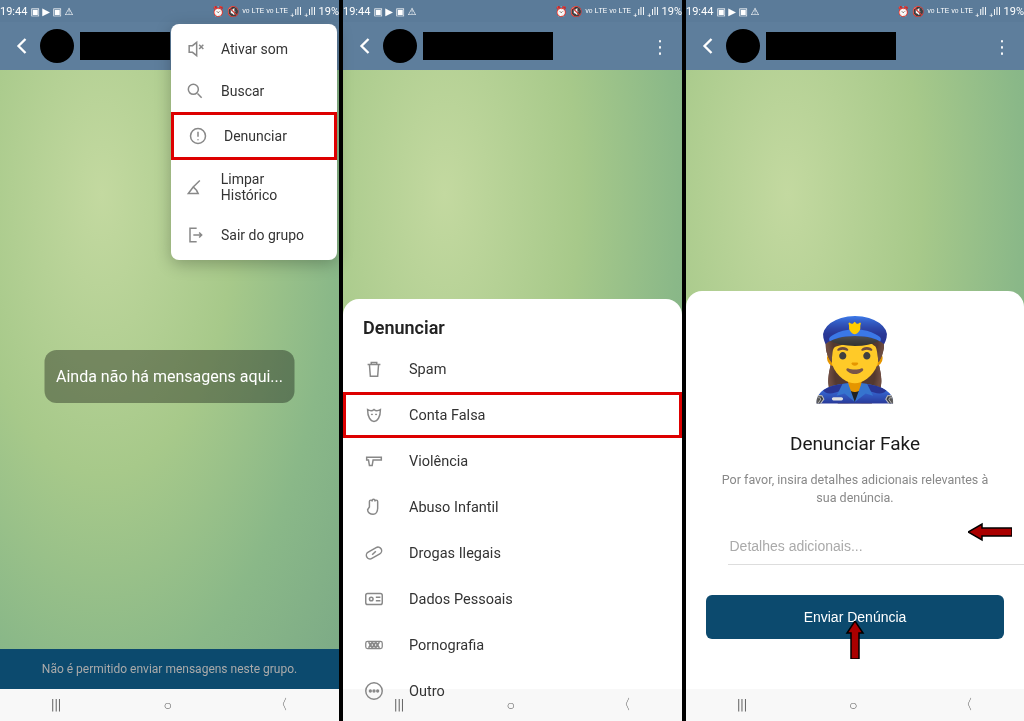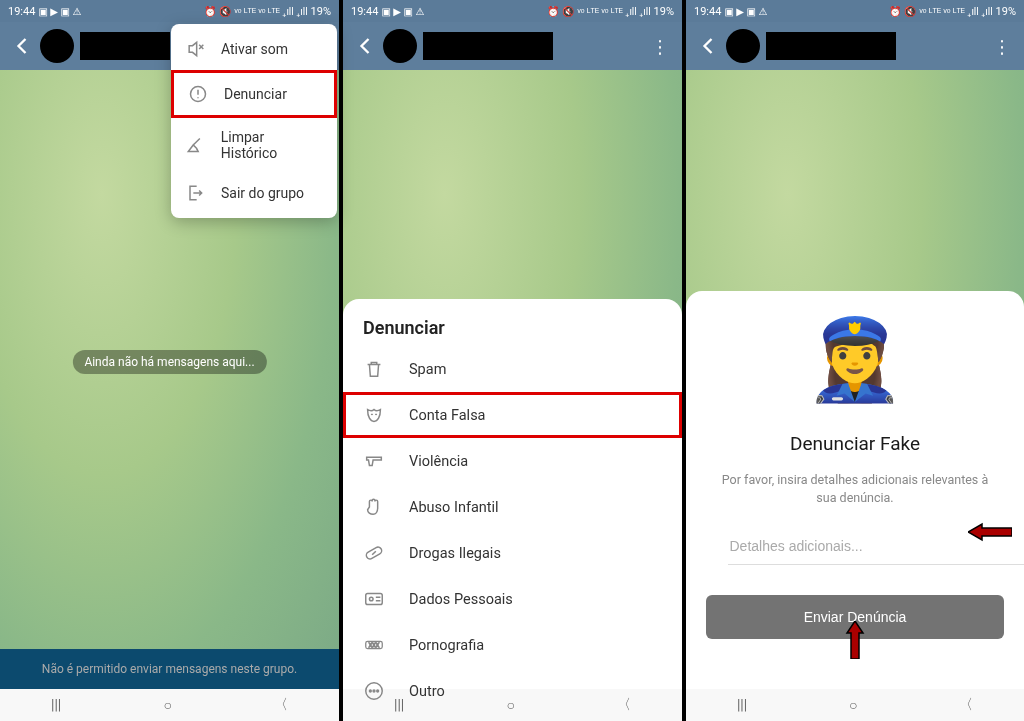--- a/index.html
+++ b/index.html
@@ -1,52 +1,52 @@
 <!DOCTYPE html>
 <html><head>
 <meta charset="utf-8">
 <style>
   * { box-sizing: border-box; margin: 0; padding: 0; }
   body { font-family: -apple-system, Roboto, "Segoe UI", sans-serif; background:#000; position:relative; width:1024px; height:721px; overflow:hidden; }
   .phone { position:absolute; top:0; width:339px; height:721px; background:#000; }
   .phone1 { left:0; }
   .phone2 { left:343px; }
   .phone3 { left:686px; width:338px; }
-  .statusbar { height:22px; background:#5b7b99; color:#fff; font-size:11px; display:flex; align-items:center; justify-content:space-between; padding:0 8px; }
+  .statusbar { height:22px; background:#5b7b99; color:#fff; font-size:11px; display:flex; align-items:center; justify-content:space-between; padding:0 0; }
   .statusbar .left, .statusbar .right { display:flex; align-items:center; gap:3px; }
   .sb-ico { font-size:10px; }
   .appbar { height:48px; background:#5e7e9c; display:flex; align-items:center; padding:0 8px; position:relative; }
   .back-arrow { color:#fff; width:28px; display:flex; align-items:center; justify-content:center; }
   .avatar { width:34px; height:34px; border-radius:50%; background:#000; margin-left:4px; }
   .title-blk { width:90px; height:28px; background:#000; margin-left:6px; }
   .title-blk.wide { width:130px; }
   .more-dots { position:absolute; right:8px; color:#fff; font-size:18px; width:28px; text-align:center; }
   .chatbg { flex:1; position:relative; background: radial-gradient(ellipse at 30% 20%, #c3d9a0 0%, #a7c98a 40%, #8ab888 70%, #7ba986 100%); height:calc(721px - 22px - 48px - 32px); }
-  .empty-msg { position:absolute; left:50%; top:280px; transform:translateX(-50%); background:rgba(0,0,0,0.35); color:#fff; font-size:12px; padding:5px 12px; border-radius:12px; white-space:nowrap;text-align:right; }
+  .empty-msg { position:absolute; left:50%; top:280px; transform:translateX(-50%); background:rgba(0,0,0,0.35); color:#fff; font-size:16px; padding:17px 12px; border-radius:12px; white-space:nowrap;text-align:right; }
   .bottom-block { position:absolute; bottom:32px; left:0; right:0; height:40px; background:#0c4a6e; color:#aaa; display:flex; align-items:center; justify-content:center; font-size:12px; }
   .navbar { position:absolute; bottom:0; left:0; right:0; height:32px; background:#f8f8f8; display:flex; justify-content:space-around; align-items:center; }
   .nav-b { color:#666; font-size:14px; padding:4px 20px; }
 
   .popup-menu { position:absolute; top:24px; right:2px; width:166px; background:#fff; border-radius:8px; box-shadow:0 4px 16px rgba(0,0,0,0.25); padding:4px 0; z-index:10; }
   .menu-item { display:flex; align-items:center; padding:11px 14px; gap:16px; color:#333; font-size:14px; position:relative; }
   .menu-icon { width:20px; height:20px; color:#888; display:flex; align-items:center; justify-content:center; }
   .red-box { border:3px solid #d00; }
 
   .sheet { position:absolute; left:0; right:0; bottom:0; background:#fff; border-radius:16px 16px 0 0; padding:18px 0 0 0; }
   .sheet-title { font-size:18px; font-weight:600; color:#222; padding:0 20px 8px; }
   .sheet-item { display:flex; align-items:center; padding:12px 20px; gap:24px; color:#333; font-size:14.5px; }
   .sheet-item .si-icon { width:22px; height:22px; color:#888; display:flex; align-items:center; justify-content:center; }
 
   .sheet3 { height:398px; display:flex; flex-direction:column; align-items:center; padding:10px 20px; }
   .emoji-cop { width:110px; height:110px; display:flex; align-items:center; justify-content:center; font-size:80px; margin-top:4px; }
   .sheet3-title { font-size:19px; font-weight:400; color:#1a1a1a; margin-top:17px; }
   .sheet3-sub { font-size:12.5px; color:#888; text-align:center; margin-top:16px; line-height:1.4; padding:0 10px; }
   .details-input { width:100%; border:none; border-bottom:1px solid #ddd; padding:10px 2px; font-size:14px; color:#333; margin-top:22px; outline:none; }
   .details-input::placeholder { color:#aaa; }
-  .submit-btn { width:100%; background:#737373; color:#fff; border:none; border-radius:6px; padding:14px 0; font-size:14px; font-weight:500; margin-top:30px; }
+  .submit-btn { width:100%; background:#0c4a6e; color:#fff; border:none; border-radius:6px; padding:14px 0; font-size:14px; font-weight:500; margin-top:30px; }
 
   .arrow-right { position:absolute; right:14px; width:44px; height:20px; }
   .arrow-right svg, .arrow-up svg { display:block; }
   .arrow-up { position:absolute; bottom:30px; left:50%; transform:translateX(-50%); width:20px; height:38px; z-index:20; }
 
   .icon-svg { width:100%; height:100%; }
 </style>
 </head>
 <body>
 
@@ -86,20 +86,29 @@
 
   <div class="popup-menu">
     <div class="menu-item">
       <span class="menu-icon">
         <svg class="icon-svg" viewBox="0 0 24 24" fill="none" stroke="#888" stroke-width="1.8">
             <path d="M9 8H5v8h4l5 4V4L9 8z"></path>
             <path d="M17 7l5 5M22 7l-5 5"></path>
           </svg>
       </span>
       <span>Ativar som</span>
+    </div>
+    <div class="menu-item">
+      <span class="menu-icon">
+        <svg class="icon-svg" viewBox="0 0 24 24" fill="none" stroke="#888" stroke-width="1.8">
+            <circle cx="10" cy="10" r="6"></circle>
+            <path d="M15 15l5 5"></path>
+          </svg>
+      </span>
+      <span>Buscar</span>
     </div>
     <div class="menu-item red-box">
       <span class="menu-icon">
         <svg class="icon-svg" viewBox="0 0 24 24" fill="none" stroke="#888" stroke-width="1.8">
             <circle cx="12" cy="12" r="9"></circle>
             <path d="M12 7v6M12 16v1"></path>
           </svg>
       </span>
       <span>Denunciar</span>
     </div>

